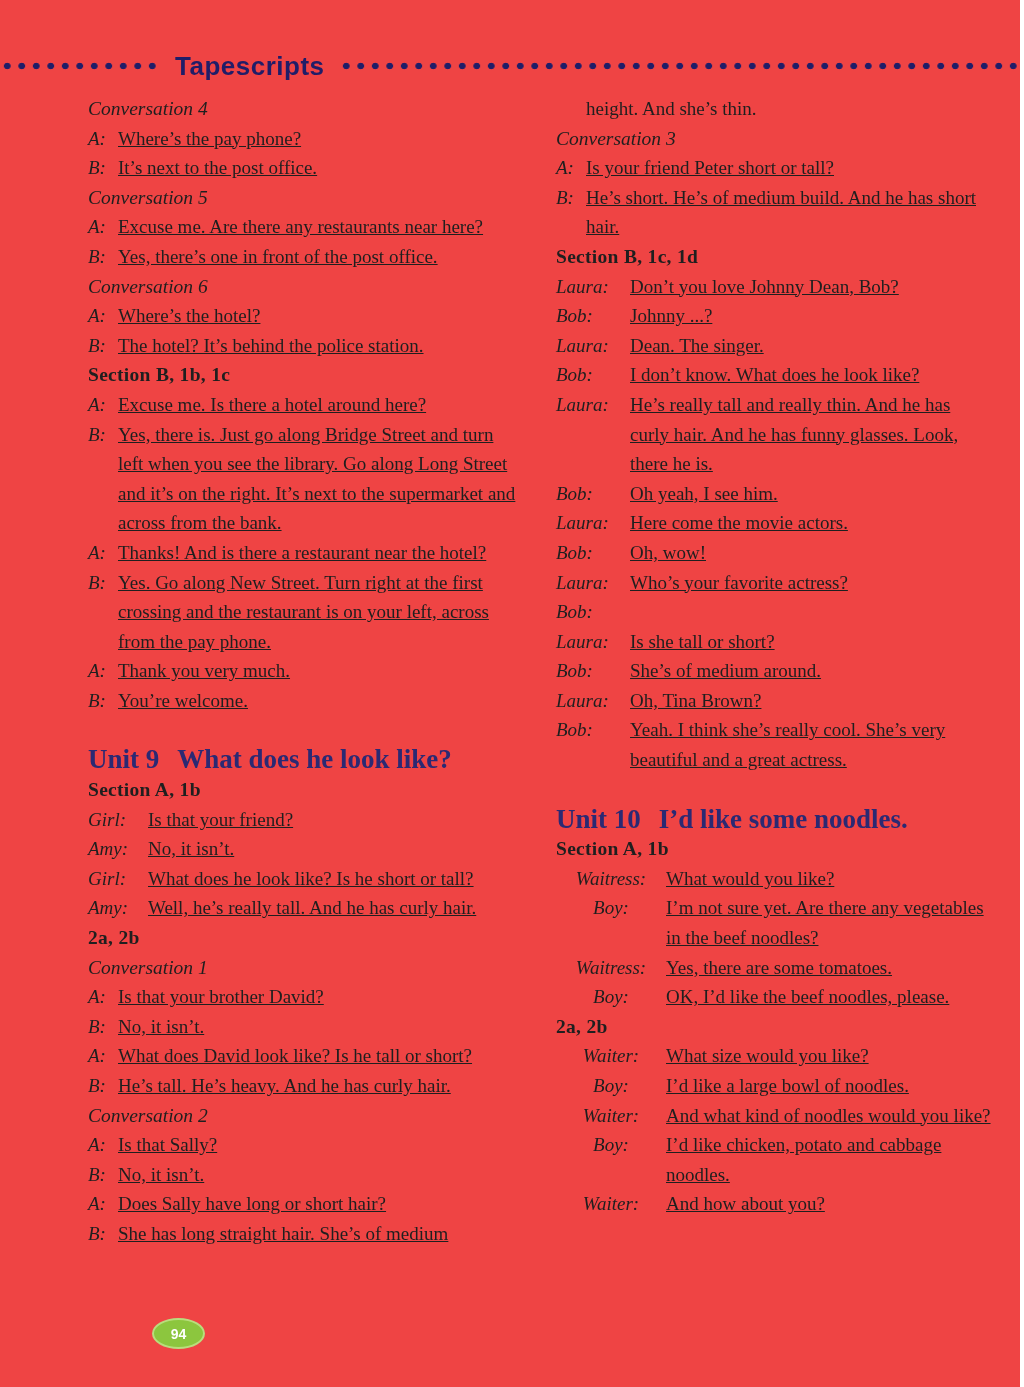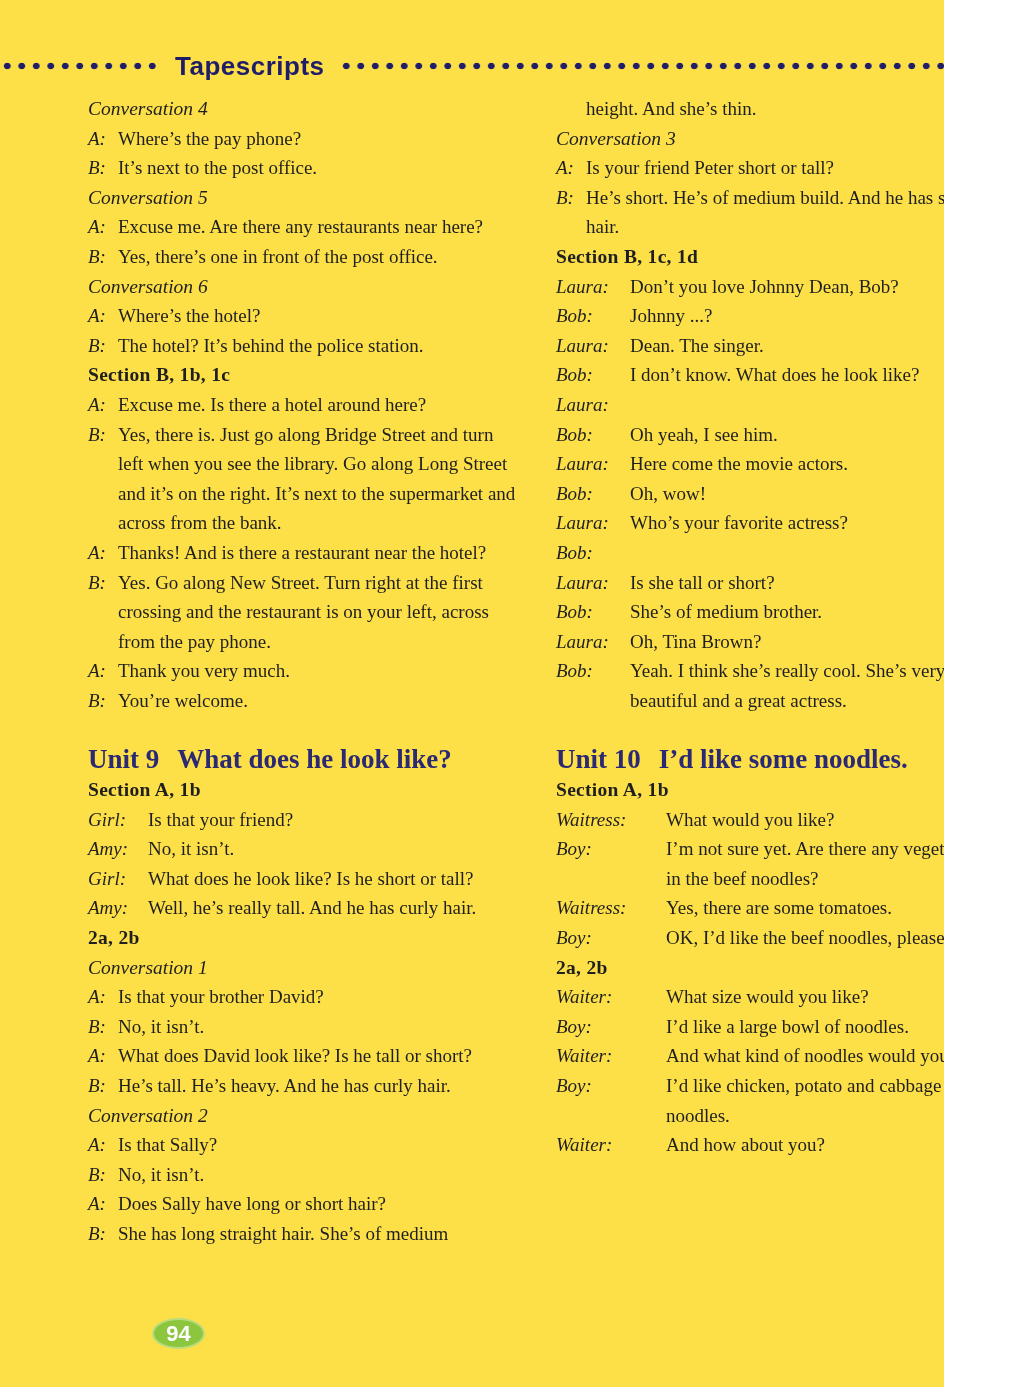--- a/index.html
+++ b/index.html
@@ -1,20 +1,20 @@
 <!DOCTYPE html>
 <html><head>
 <meta charset="utf-8">
 <style>
   html, body { margin: 0; padding: 0; background: #ffffff; }
   .page {
     position: relative;
-    width: 944px;
+    width: 1020px;
     height: 1387px;
-    background: #fde047;
+    background: #ef4444;
     overflow: hidden;
     font-family: "Liberation Serif", "DejaVu Serif", serif;
     color: #1f1f1f;
   }
 
   
   .header {
     position: absolute;
     top: 50px; left: 0; right: 0;
     height: 32px;
@@ -63,46 +63,46 @@
   }
   .unit-head {
     font-weight: bold;
     font-size: 27px;
     color: #2b2973;
   }
   .unit-head .unit-num { margin-right: 18px; }
 
   .line { display: flex; align-items: baseline; }
   .spk  { font-style: italic; flex: 0 0 auto; }
-  .txt  { flex: 1 1 auto; }
+  .txt  { flex: 1 1 auto; text-decoration: underline; }
   .lw-n .spk { width: 30px;  }
   .lw-g .spk { width: 60px;  }
   .lw-l .spk { width: 74px;  }
-  .lw-w .spk { width: 110px; }
+  .lw-w .spk { width: 110px; text-align: center; }
 
   .cont { padding-left: 30px; }
   .spacer { height: 30px; }
 
   
   .badge {
     position: absolute;
     left: 152px;
     top: 1318px;
     width: 53px;
     height: 31px;
     background: #8cc63e;
     border: 2px solid #b9dd7d;
     box-sizing: border-box;
     border-radius: 50%;
     display: flex;
     align-items: center;
     justify-content: center;
     font-family: "Liberation Sans", sans-serif;
     font-weight: bold;
-    font-size: 22px;
+    font-size: 14px;
     color: #ffffff;
   }
 </style>
 </head>
 <body>
 
 <div class="page">
 
   <div class="header">
     <div class="dots dots-left"></div>
@@ -241,20 +241,21 @@
       <div class="line lw-l">
         <span class="spk">Laura:</span>
         <span class="txt">Dean. The singer.</span>
       </div>
       <div class="line lw-l">
         <span class="spk">Bob:</span>
         <span class="txt">I don’t know. What does he look like?</span>
       </div>
       <div class="line lw-l">
         <span class="spk">Laura:</span>
+        <span class="txt">He’s really tall and really thin. And he has curly hair. And he has funny glasses. Look, there he is.</span>
       </div>
       <div class="line lw-l">
         <span class="spk">Bob:</span>
         <span class="txt">Oh yeah, I see him.</span>
       </div>
       <div class="line lw-l">
         <span class="spk">Laura:</span>
         <span class="txt">Here come the movie actors.</span>
       </div>
       <div class="line lw-l">
@@ -267,21 +268,21 @@
       </div>
       <div class="line lw-l">
         <span class="spk">Bob:</span>
       </div>
       <div class="line lw-l">
         <span class="spk">Laura:</span>
         <span class="txt">Is she tall or short?</span>
       </div>
       <div class="line lw-l">
         <span class="spk">Bob:</span>
-        <span class="txt">She’s of medium brother.</span>
+        <span class="txt">She’s of medium around.</span>
       </div>
       <div class="line lw-l">
         <span class="spk">Laura:</span>
         <span class="txt">Oh, Tina Brown?</span>
       </div>
       <div class="line lw-l">
         <span class="spk">Bob:</span>
         <span class="txt">Yeah. I think she’s really cool. She’s very beautiful and a great actress.</span>
       </div>
       <div class="spacer"></div>

